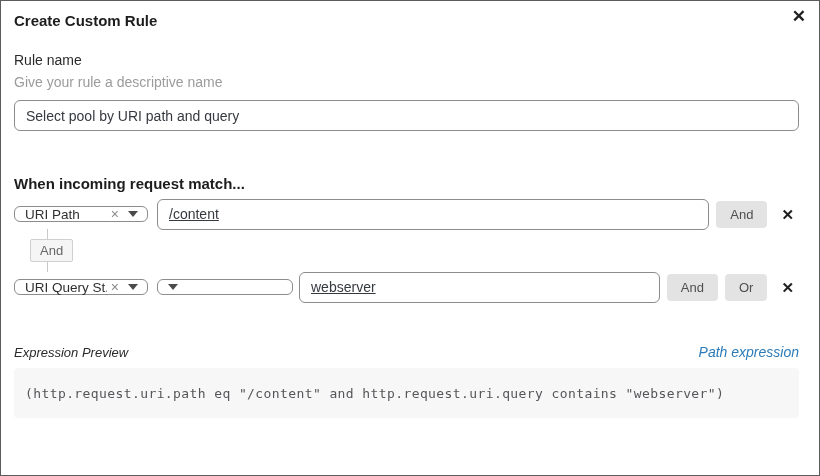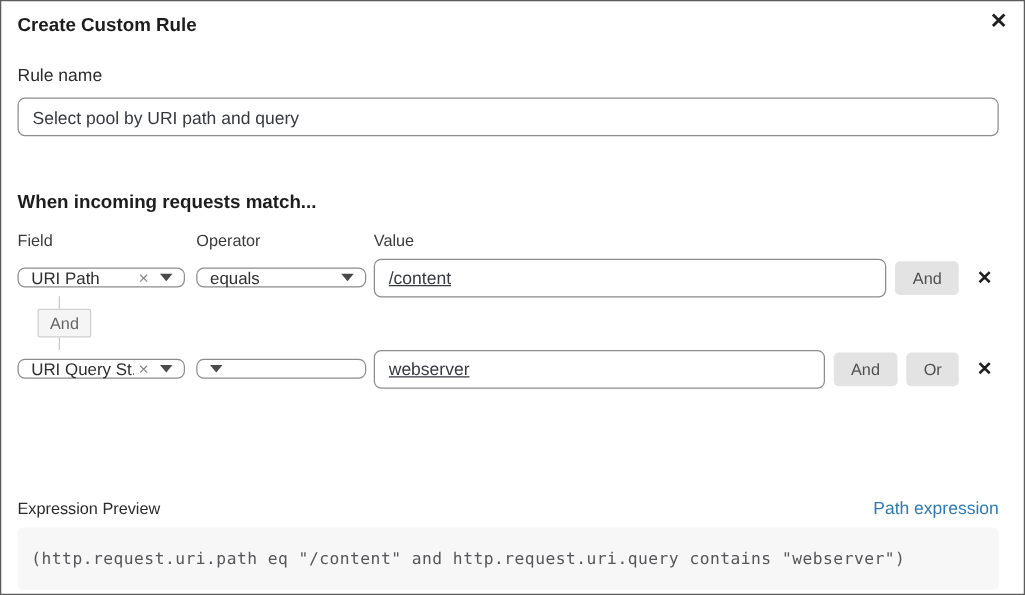--- a/index.html
+++ b/index.html
@@ -158,21 +158,22 @@
     border-radius: 2px;
     font-size: 13px;
     color: #666;
     line-height: 15px;
   }
   
   .expr-header {
     display: flex;
     justify-content: space-between;
     align-items: baseline;
-    margin-top: 88px;
+    margin-top: 42px;
+    font-style: italic;
   }
   .expr-label { font-size: 13px; color: #2b2b2b; }
   .expr-edit-link { font-size: 14px; color: #2c7bb8; cursor: pointer; text-decoration: none; }
   .expr-code {
     margin-top: 8px;
     height: 50px;
     background: #f7f7f7;
     border-radius: 4px;
     display: flex;
     align-items: center;
@@ -188,38 +189,30 @@
 </head>
 <body>
 
 <div class="dialog">
 
   <span class="close-btn">✕</span>
 
   <h1 class="dialog-title">Create Custom Rule</h1>
 
   <div class="rule-name-label">Rule name</div>
+  <div class="rule-name-helper">Give your rule a descriptive name</div>
   <input class="text-input rule-name-input" type="text" value="Select pool by URI path and query" style="">
 
-  <div class="match-heading">When incoming requests match...</div>
-
-  <div class="col-labels">
-    <div class="col-field">Field</div>
-    <div class="col-op">Operator</div>
-    <div class="col-value">Value</div>
-  </div>
+  <div class="match-heading">When incoming request match...</div>
+
 
   <div class="cond-row">
     <div class="select field-select">
       <span class="select-label">URI Path</span>
       <span class="clear-x">×</span>
-      <span class="caret"></span>
-    </div>
-    <div class="select op-select">
-      <span class="select-label">equals</span>
       <span class="caret"></span>
     </div>
     <input class="text-input value-input" type="text" value="/content" style="">
     <button class="logic-btn">And</button>
     <span class="remove-x">✕</span>
   </div>
 
   <div class="conn-line"></div>
   <div>
     <span class="and-chip">And</span>

